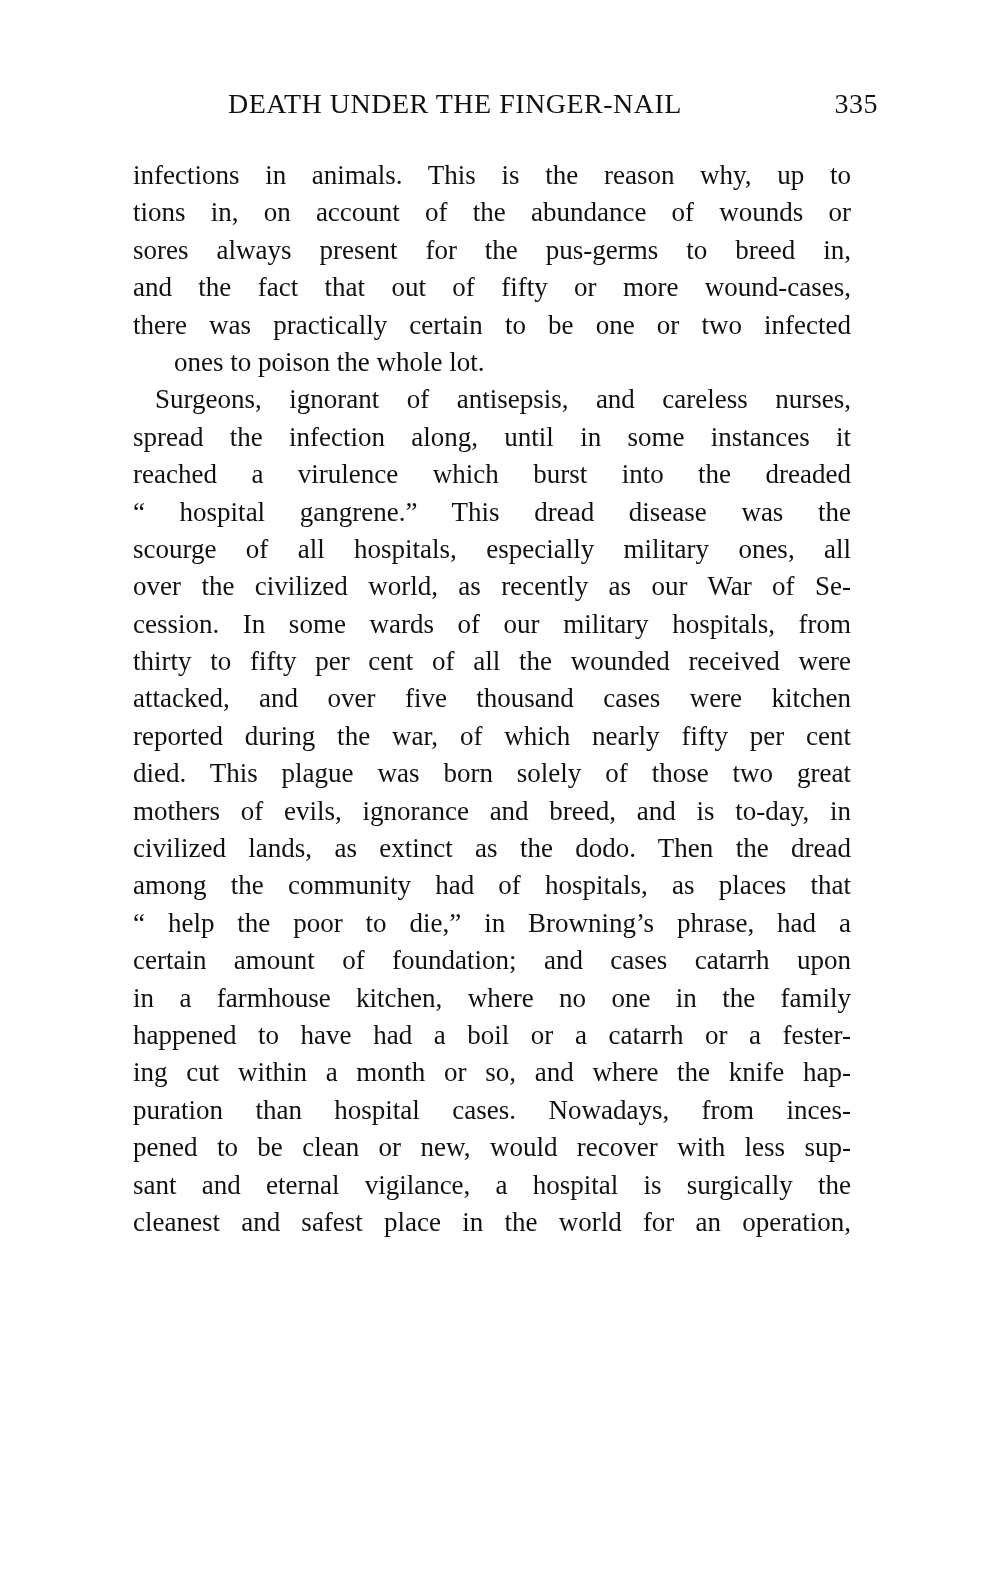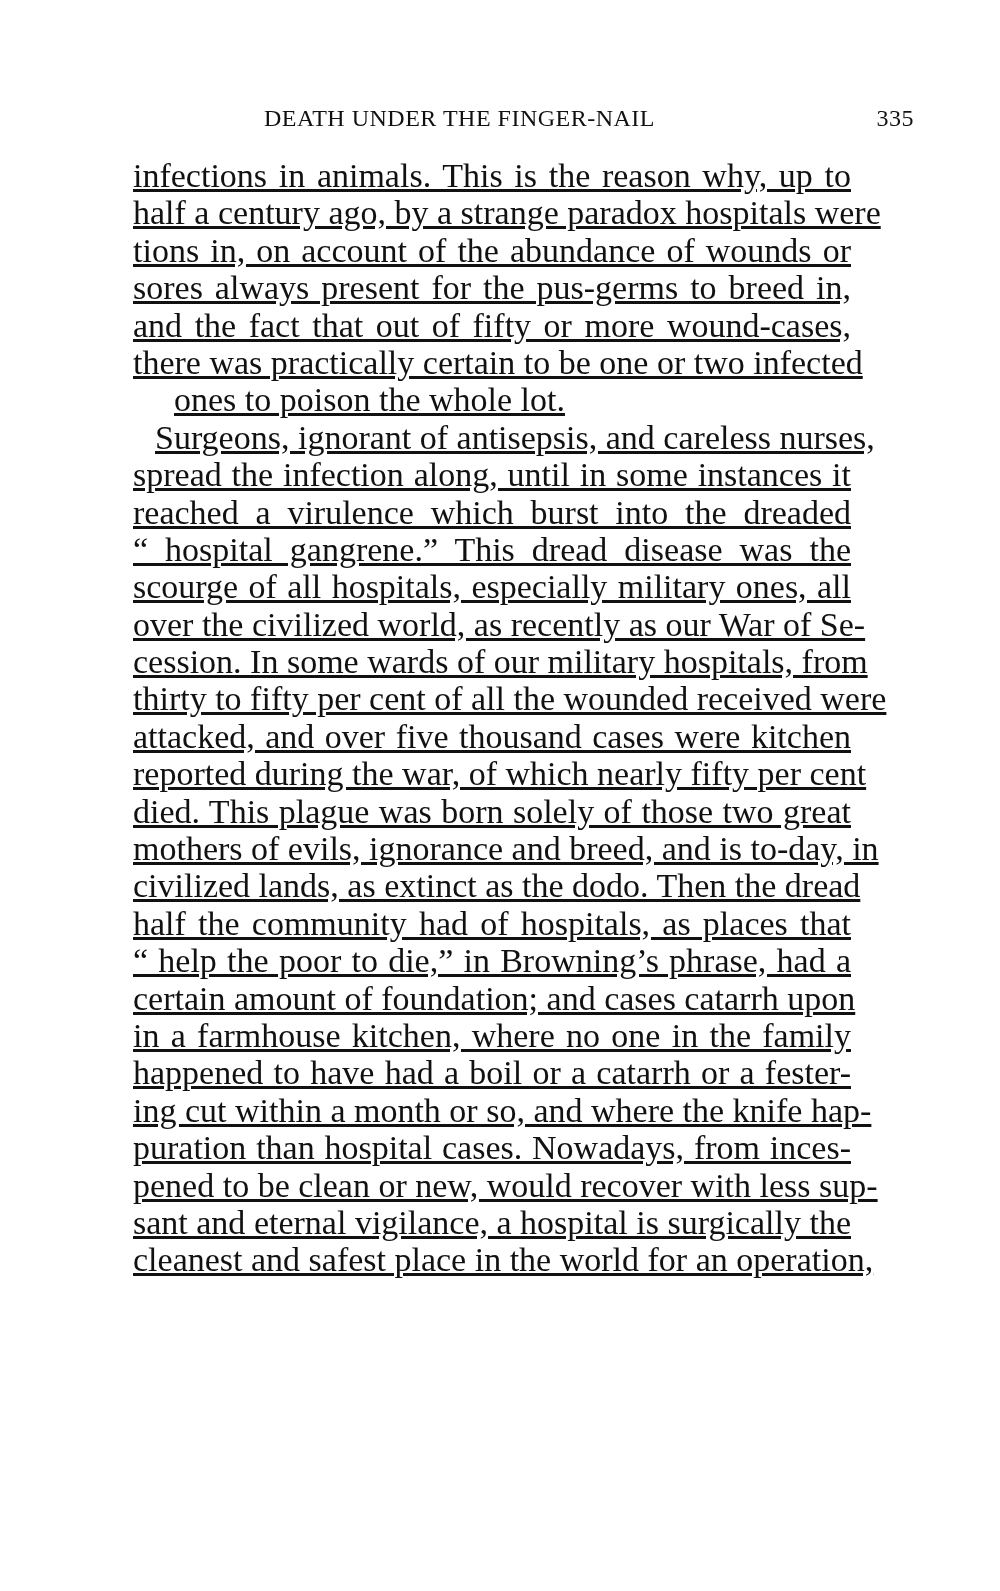--- a/index.html
+++ b/index.html
@@ -2,68 +2,67 @@
 <html><head>
 <meta charset="utf-8">
 <style>
   html, body { margin: 0; padding: 0; background: #ffffff; }
   body { width: 1000px; height: 1591px; position: relative; overflow: hidden; }
   .page {
     position: absolute; left: 0; top: 0; width: 1000px; height: 1591px; background: #ffffff;
     font-family: "Liberation Serif", "DejaVu Serif", serif; color: #111111;
   }
   .running-head {
-    position: absolute; top: 99px; left: 228px; width: 650px; height: 40px;
-    font-size: 24px; letter-spacing: 0.5px; margin-left: 36px;
+    position: absolute; top: 82px; left: 228px; width: 650px; height: 40px;
+    font-size: 28px; letter-spacing: 0.5px;
   }
   .running-title { position: absolute; left: 0; top: 6px; }
   .page-number { position: absolute; right: 0; top: 6px; text-align: right; }
   .body-text {
     position: absolute; left: 133px; top: 157px; width: 718px;
   }
   .line {
-    display: block; height: 37.4px; line-height: 37.4px; font-size: 34px;
-    white-space: nowrap; text-align: justify; text-align-last: justify; text-decoration: underline;
+    display: block; height: 37.4px; line-height: 37.4px; font-size: 27px;
+    white-space: nowrap; text-align: justify; text-align-last: justify;
   }
   .line.last { text-align-last: left; margin-left: 41px; }
   .line.indent { padding-left: 22px; }
 </style>
 </head>
 <body>
 
 <div class="page">
   <div class="running-head">
     <span class="running-title">DEATH UNDER THE FINGER-NAIL</span>
     <span class="page-number">335</span>
   </div>
   <div class="body-text" id="body-text">
       <div>
         <span class="line">infections in animals. This is the reason why, up to</span>
-        <span class="line">half a century ago, by a strange paradox hospitals were</span>
         <span class="line">tions in, on account of the abundance of wounds or</span>
         <span class="line">sores always present for the pus-germs to breed in,</span>
         <span class="line">and the fact that out of fifty or more wound-cases,</span>
         <span class="line">there was practically certain to be one or two infected</span>
         <span class="line last">ones to poison the whole lot.</span>
       </div>
       <div>
         <span class="line indent">Surgeons, ignorant of antisepsis, and careless nurses,</span>
         <span class="line">spread the infection along, until in some instances it</span>
         <span class="line">reached a virulence which burst into the dreaded</span>
         <span class="line">“ hospital gangrene.”  This dread disease was the</span>
         <span class="line">scourge of all hospitals, especially military ones, all</span>
         <span class="line">over the civilized world, as recently as our War of Se-</span>
         <span class="line">cession. In some wards of our military hospitals, from</span>
         <span class="line">thirty to fifty per cent of all the wounded received were</span>
         <span class="line">attacked, and over five thousand cases were kitchen</span>
         <span class="line">reported during the war, of which nearly fifty per cent</span>
         <span class="line">died. This plague was born solely of those two great</span>
         <span class="line">mothers of evils, ignorance and breed, and is to-day, in</span>
         <span class="line">civilized lands, as extinct as the dodo. Then the dread</span>
-        <span class="line">half the community had of hospitals, as places that</span>
+        <span class="line">among the community had of hospitals, as places that</span>
         <span class="line">“ help the poor to die,” in Browning’s phrase, had a</span>
         <span class="line">certain amount of foundation; and cases catarrh upon</span>
         <span class="line">in a farmhouse kitchen, where no one in the family</span>
         <span class="line">happened to have had a boil or a catarrh or a fester-</span>
         <span class="line">ing cut within a month or so, and where the knife hap-</span>
         <span class="line">puration than hospital cases. Nowadays, from inces-</span>
         <span class="line">pened to be clean or new, would recover with less sup-</span>
         <span class="line">sant and eternal vigilance, a hospital is surgically the</span>
         <span class="line">cleanest and safest place in the world for an operation,</span>
       </div>

